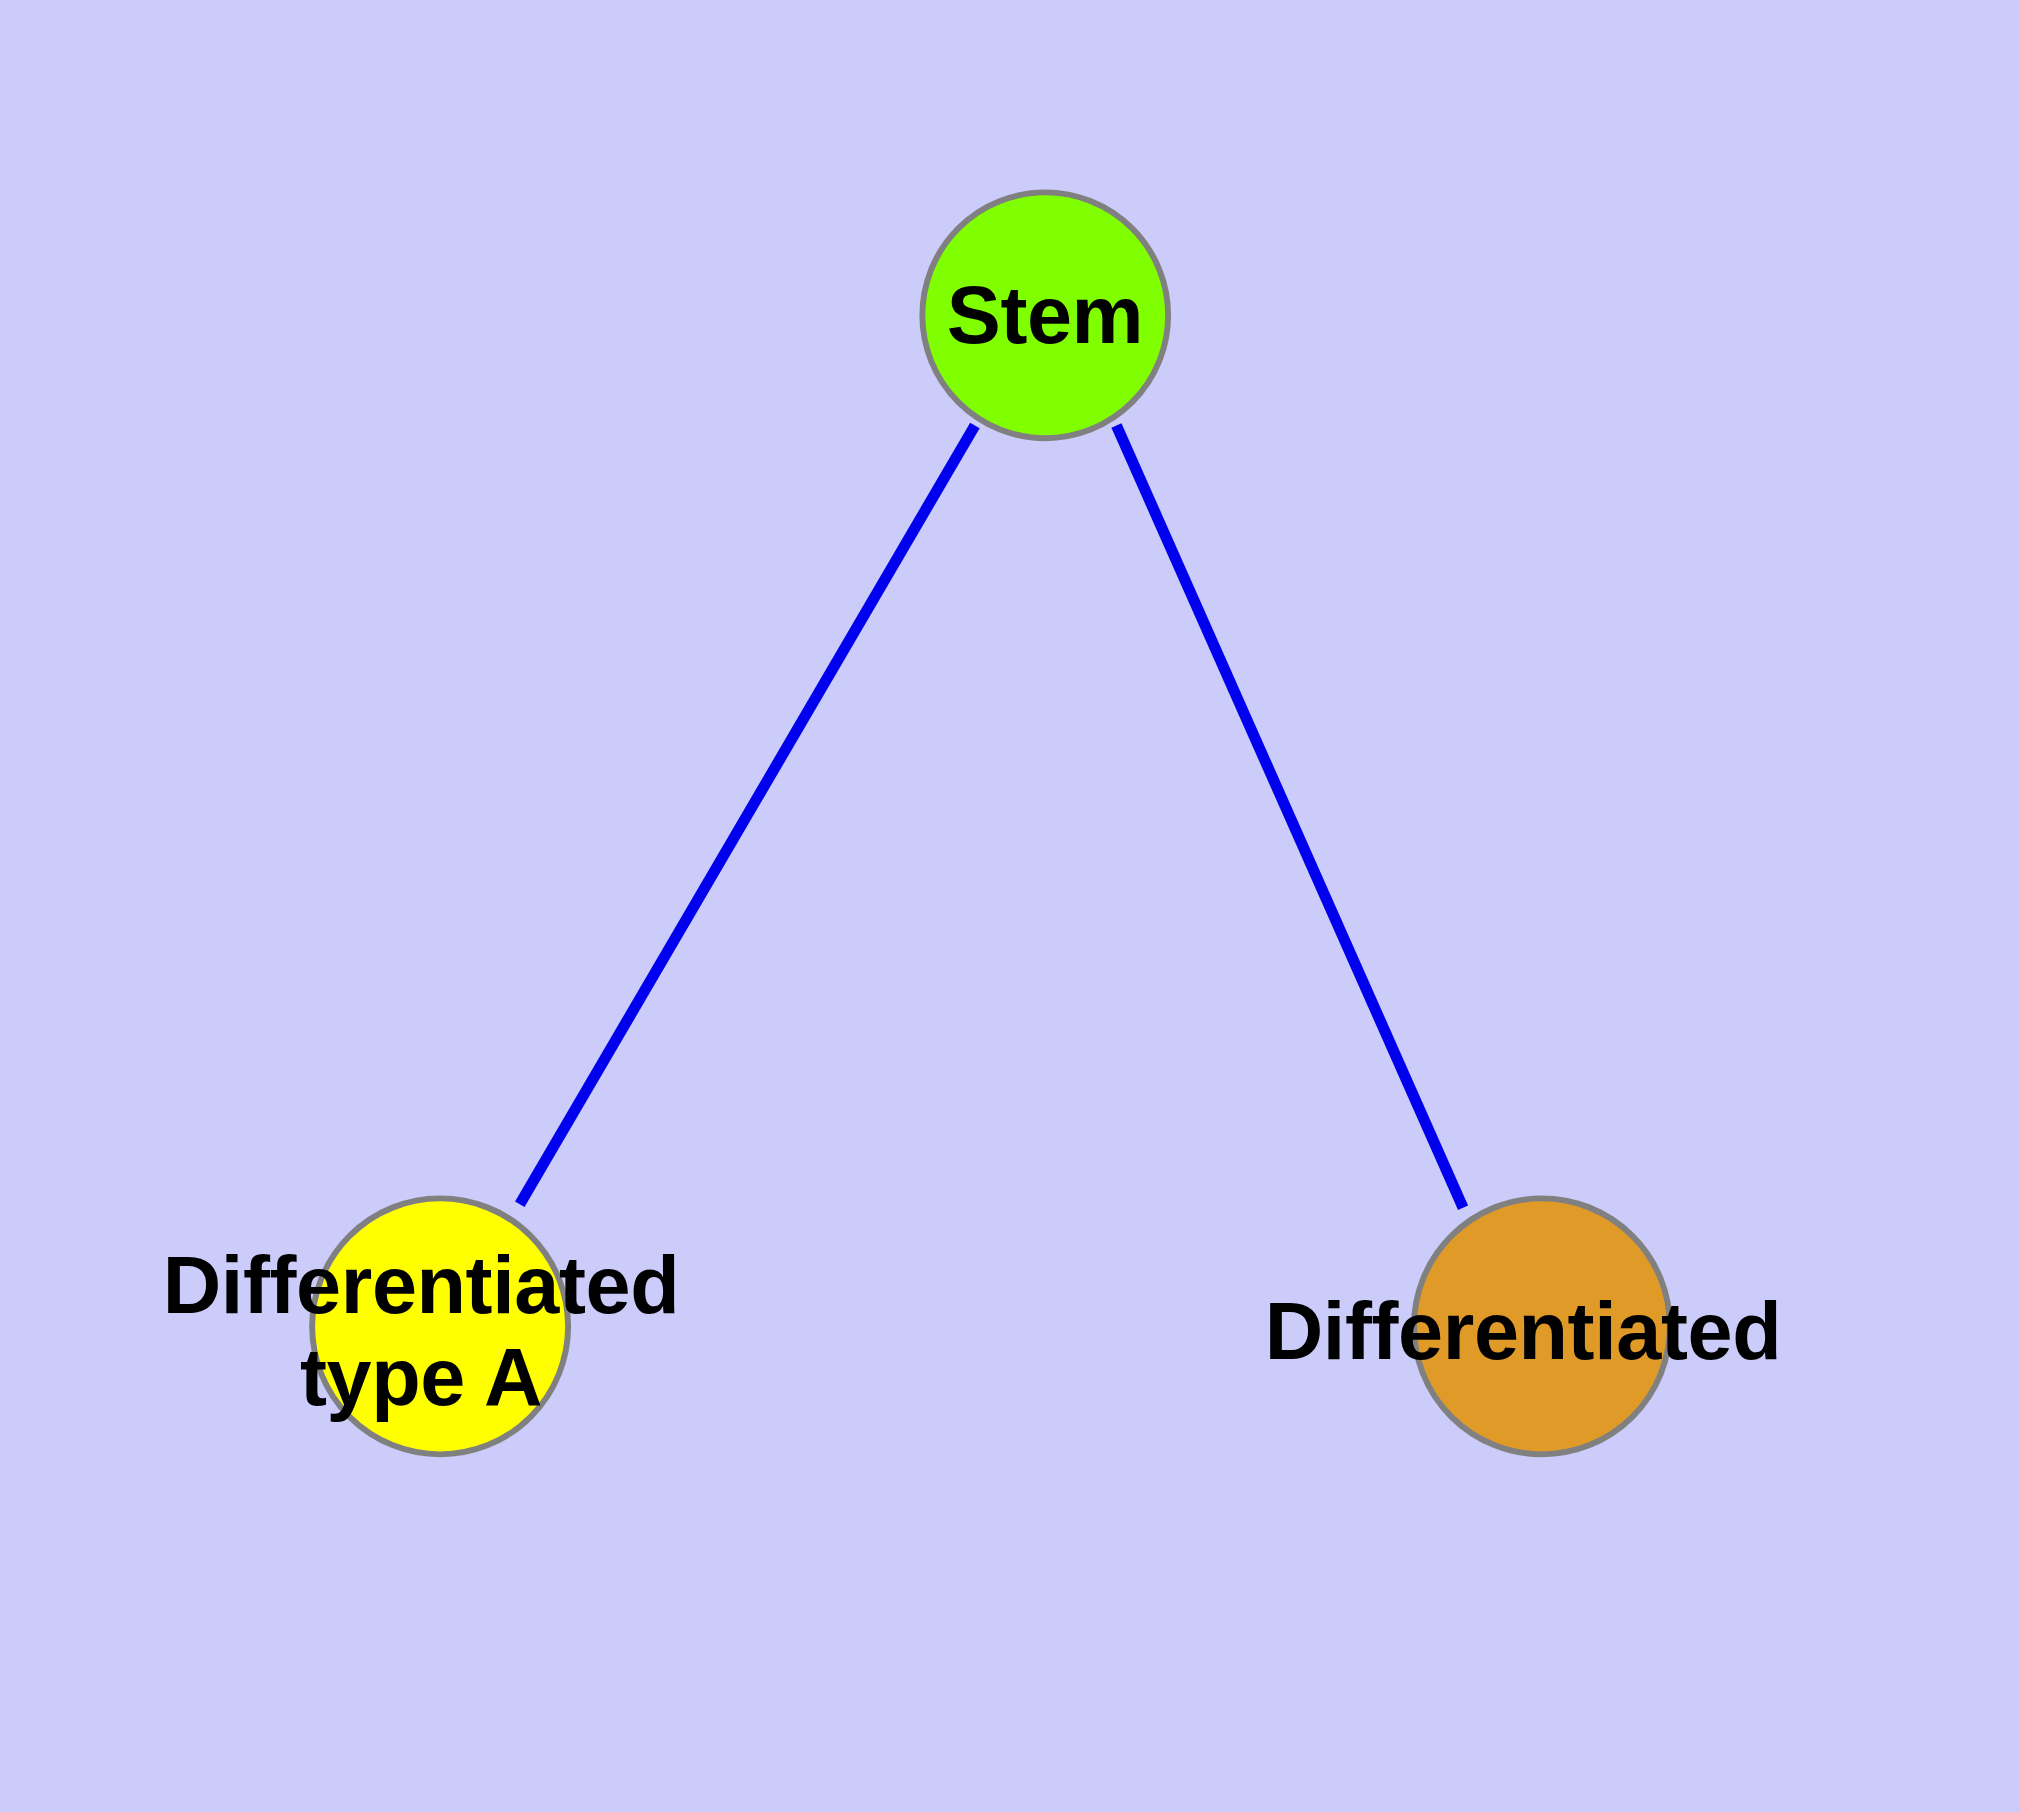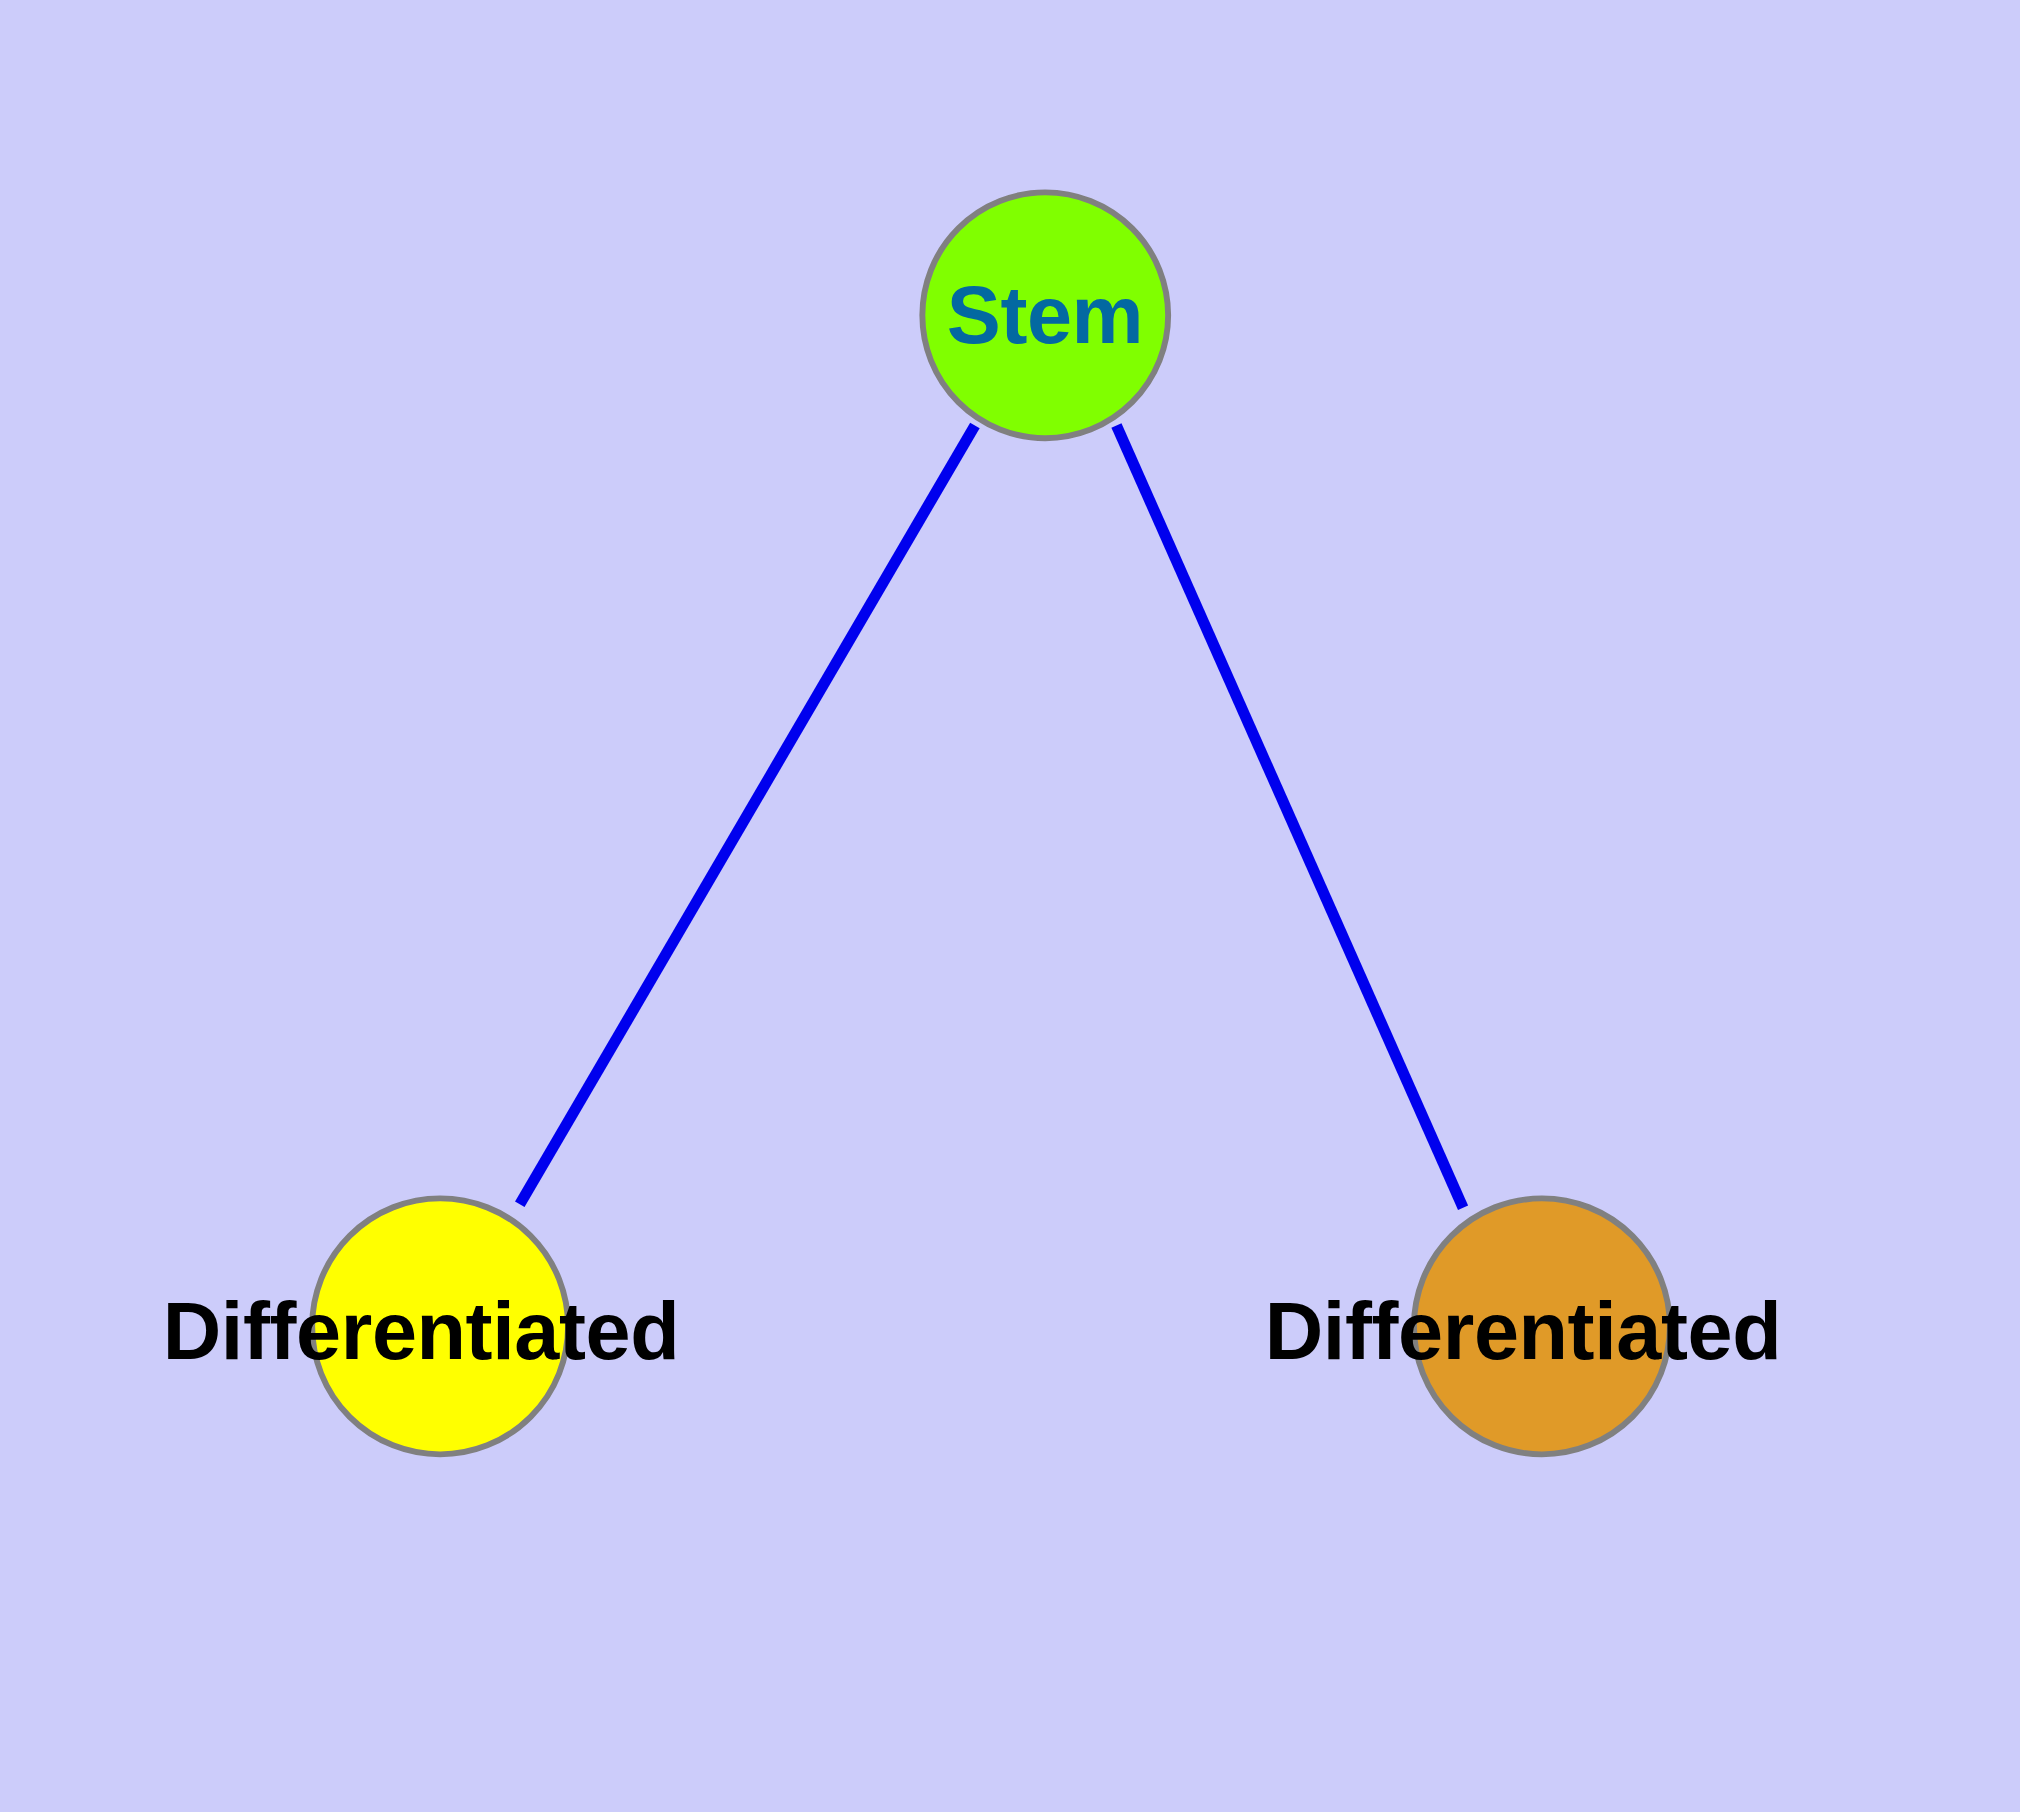--- a/index.html
+++ b/index.html
@@ -55,19 +55,19 @@
         <line x1="1317" y1="502" x2="1726" y2="1425" stroke="#0000ee" stroke-width="13" stroke-linecap="butt"></line>
       </g>
     <g id="node-layer">
         <circle cx="1233" cy="372" r="145" fill="#80ff00" stroke="#808080" stroke-width="7"></circle>
         <circle cx="519" cy="1565" r="151" fill="#ffff00" stroke="#808080" stroke-width="7"></circle>
         <circle cx="1819" cy="1565" r="151" fill="#e09a28" stroke="#808080" stroke-width="7"></circle>
       </g>
   </svg>
 
   <div id="label-layer">
-      <div class="node-label" style="left: 1045px; top: 315px; font-size: 81px; color: #0369a1;"><div>Stem</div></div>
-      <div class="node-label" style="left: 421px; top: 1331px; font-size: 81px; color: rgb(0, 0, 0);"><div>Differentiated</div></div>
+      <div class="node-label" style="left: 1045px; top: 315px; font-size: 81px; color: #000000;"><div>Stem</div></div>
+      <div class="node-label" style="left: 421px; top: 1331px; font-size: 81px; color: rgb(0, 0, 0);"><div>Differentiated</div><div>type A</div></div>
       <div class="node-label" style="left: 1523px; top: 1331px; font-size: 81px; color: rgb(0, 0, 0);"><div>Differentiated</div></div>
     </div>
 
 </div>
 
 
 </body></html>

